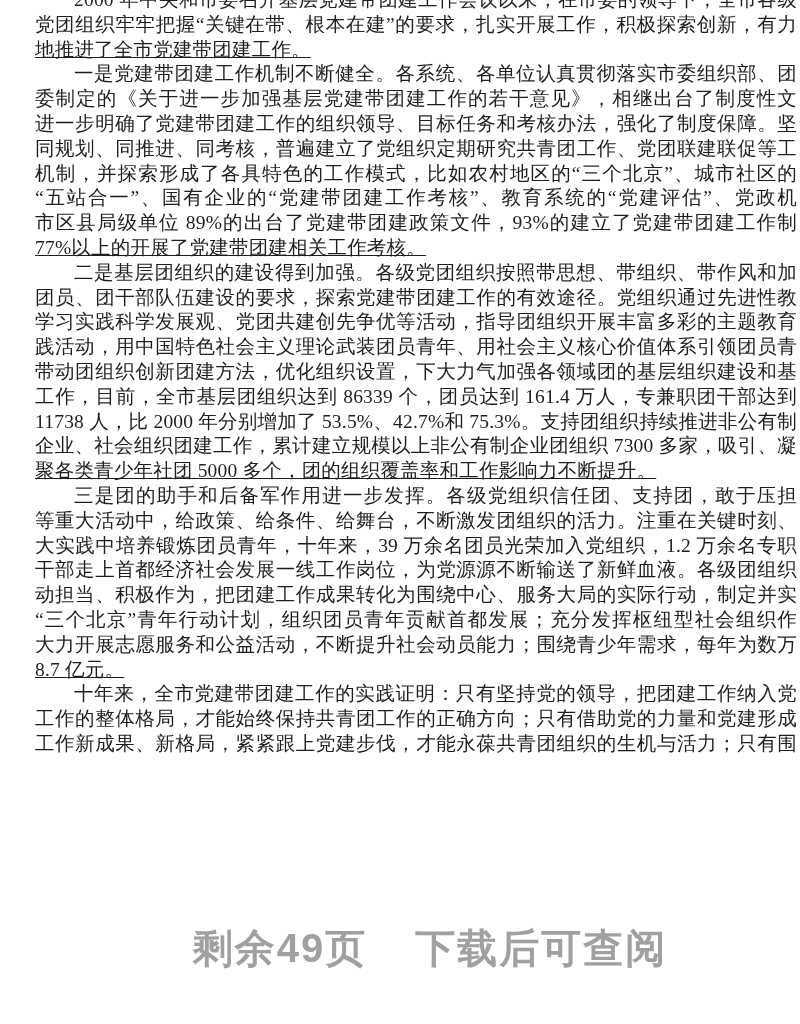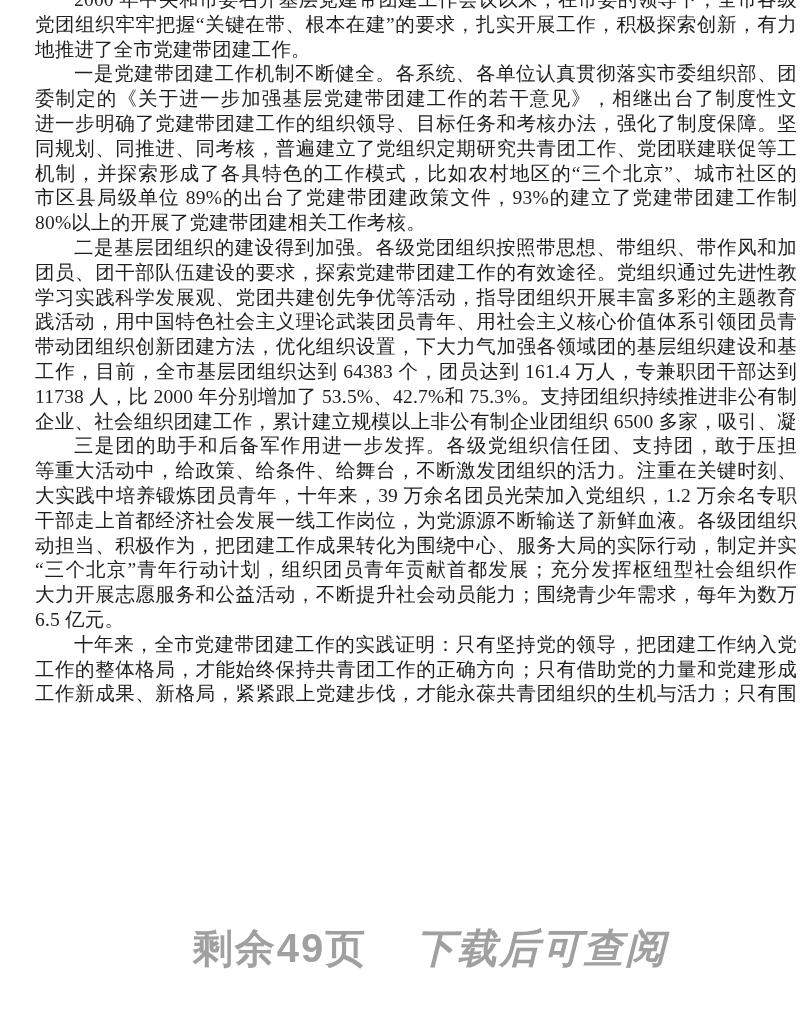--- a/index.html
+++ b/index.html
@@ -40,38 +40,38 @@
     text-align-last: justify;
     white-space: normal;
     overflow: hidden;
     height: 24.8px;
   }
   .ln.first {
     text-indent: 2em;
   }
   .ln.last {
     text-align-last: left;
+    text-decoration: underline;
   }
   .watermark {
     position: absolute;
     top: 921px;
     left: 0;
     width: 800px;
     text-align: center;
     font-family: "Liberation Sans", "DejaVu Sans", sans-serif;
     font-weight: 700;
     font-size: 40px;
     color: #a0a0a0;
     letter-spacing: 2px;
     transform: translateX(14px);
     white-space: nowrap;
   }
   .wm-right {
     margin-left: 48px;
-    font-style: italic;
   }
 </style>
 </head>
 <body>
 
 <div class="page">
 
   <div class="textblock">
 
     <div class="para">
@@ -79,44 +79,46 @@
       <div class="ln">党团组织牢牢把握“关键在带、根本在建”的要求，扎实开展工作，积极探索创新，有力</div>
       <div class="ln last">地推进了全市党建带团建工作。</div>
     </div>
 
     <div class="para">
       <div class="ln first">一是党建带团建工作机制不断健全。各系统、各单位认真贯彻落实市委组织部、团市</div>
       <div class="ln">委制定的《关于进一步加强基层党建带团建工作的若干意见》，相继出台了制度性文件，</div>
       <div class="ln">进一步明确了党建带团建工作的组织领导、目标任务和考核办法，强化了制度保障。坚持</div>
       <div class="ln">同规划、同推进、同考核，普遍建立了党组织定期研究共青团工作、党团联建联促等工作</div>
       <div class="ln">机制，并探索形成了各具特色的工作模式，比如农村地区的“三个北京”、城市社区的</div>
+      <div class="ln">“五站合一”、国有企业的“党建带团建工作考核”、教育系统的“党建评估”、党政机</div>
       <div class="ln">市区县局级单位 89%的出台了党建带团建政策文件，93%的建立了党建带团建工作制度，</div>
-      <div class="ln last">80%以上的开展了党建带团建相关工作考核。</div>
+      <div class="ln last">77%以上的开展了党建带团建相关工作考核。</div>
     </div>
 
     <div class="para">
       <div class="ln first">二是基层团组织的建设得到加强。各级党团组织按照带思想、带组织、带作风和加强</div>
       <div class="ln">团员、团干部队伍建设的要求，探索党建带团建工作的有效途径。党组织通过先进性教育、</div>
       <div class="ln">学习实践科学发展观、党团共建创先争优等活动，指导团组织开展丰富多彩的主题教育实</div>
       <div class="ln">践活动，用中国特色社会主义理论武装团员青年、用社会主义核心价值体系引领团员青年。</div>
       <div class="ln">带动团组织创新团建方法，优化组织设置，下大力气加强各领域团的基层组织建设和基层</div>
-      <div class="ln">工作，目前，全市基层团组织达到 64383 个，团员达到 161.4 万人，专兼职团干部达到</div>
+      <div class="ln">工作，目前，全市基层团组织达到 86339 个，团员达到 161.4 万人，专兼职团干部达到</div>
       <div class="ln">11738 人，比 2000 年分别增加了 53.5%、42.7%和 75.3%。支持团组织持续推进非公有制</div>
-      <div class="ln">企业、社会组织团建工作，累计建立规模以上非公有制企业团组织 6500 多家，吸引、凝</div>
+      <div class="ln">企业、社会组织团建工作，累计建立规模以上非公有制企业团组织 7300 多家，吸引、凝</div>
+      <div class="ln last">聚各类青少年社团 5000 多个，团的组织覆盖率和工作影响力不断提升。</div>
     </div>
 
     <div class="para">
       <div class="ln first">三是团的助手和后备军作用进一步发挥。各级党组织信任团、支持团，敢于压担子、</div>
       <div class="ln">等重大活动中，给政策、给条件、给舞台，不断激发团组织的活力。注重在关键时刻、重</div>
       <div class="ln">大实践中培养锻炼团员青年，十年来，39 万余名团员光荣加入党组织，1.2 万余名专职团</div>
       <div class="ln">干部走上首都经济社会发展一线工作岗位，为党源源不断输送了新鲜血液。各级团组织主</div>
       <div class="ln">动担当、积极作为，把团建工作成果转化为围绕中心、服务大局的实际行动，制定并实施</div>
       <div class="ln">“三个北京”青年行动计划，组织团员青年贡献首都发展；充分发挥枢纽型社会组织作用，</div>
       <div class="ln">大力开展志愿服务和公益活动，不断提升社会动员能力；围绕青少年需求，每年为数万名</div>
-      <div class="ln last">6.5 亿元。</div>
+      <div class="ln last">8.7 亿元。</div>
     </div>
 
     <div class="para">
       <div class="ln first">十年来，全市党建带团建工作的实践证明：只有坚持党的领导，把团建工作纳入党建</div>
       <div class="ln">工作的整体格局，才能始终保持共青团工作的正确方向；只有借助党的力量和党建形成的</div>
       <div class="ln">工作新成果、新格局，紧紧跟上党建步伐，才能永葆共青团组织的生机与活力；只有围绕</div>
     </div>
 
   </div>
 

